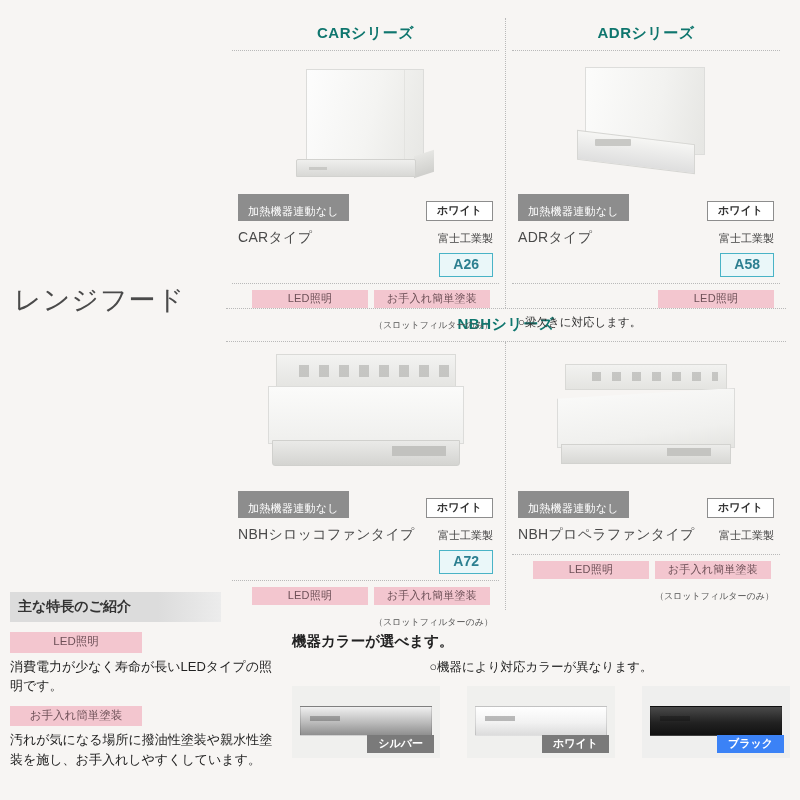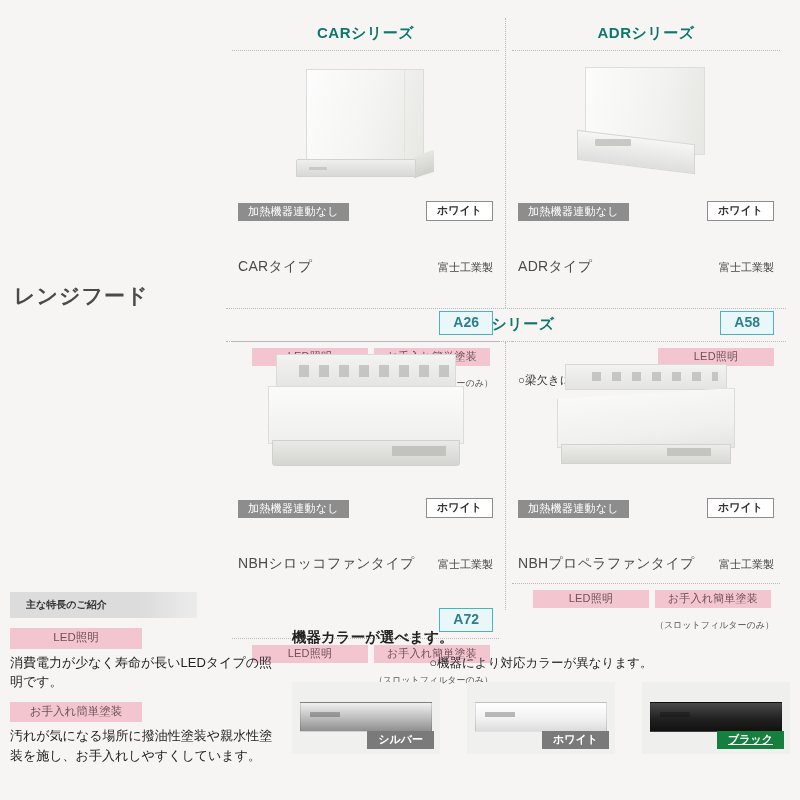--- a/index.html
+++ b/index.html
@@ -10,24 +10,24 @@
     font-family: "Liberation Sans", sans-serif;
     color: #333;
     overflow: hidden;
     position: relative;
   }
 
   
   .page-title {
     position: absolute;
     left: 14px; top: 282px;
-    font-size: 21px;
+    font-size: 27px;
     letter-spacing: 1px;
     color: #4a4a4a;
-    font-weight: bold;
+    font-weight: normal;
   }
 
   
   .grid {
     position: absolute;
     left: 226px; top: 18px;
     width: 560px;
   }
   .row {
     display: flex;
@@ -195,41 +195,40 @@
     display: flex;
     align-items: flex-end;
     justify-content: space-between;
     padding: 0 6px;
     height: 20px;
   }
   .gray-tag {
     background: #8d8d8d;
     color: #fff;
     font-size: 11px;
-    padding: 3px 10px 4px;
+    padding: 12px 10px 4px;
     line-height: 1;
     letter-spacing: .3px;
   }
   .color-box {
     border: 1px solid #8d8d8d;
     background: #fff;
     color: #333;
     font-size: 11px;
     font-weight: bold;
     padding: 3px 10px 4px;
     line-height: 1;
   }
 
   .name-row {
     display: flex;
     align-items: center;
     justify-content: space-between;
     padding: 4px 6px 0;
     min-height: 30px;
-    margin-top: 29px;
   }
   .type-name {
     font-size: 14px;
     color: #4a4a4a;
     letter-spacing: .3px;
   }
   .maker {
     font-size: 11px;
     color: #444;
   }
@@ -279,24 +278,24 @@
 
   
   .feature-section {
     position: absolute;
     left: 10px; top: 592px;
     width: 780px;
   }
   .sec-title {
     display: inline-block;
     background: linear-gradient(90deg,#dcdcdc 0%, #dcdcdc 70%, #ececec 100%);
-    font-size: 10px;
+    font-size: 14px;
     font-weight: bold;
     color: #333;
-    padding: 6px 90px 6px 16px;
+    padding: 6px 90px 6px 8px;
   }
   .feature-body {
     display: flex;
     margin-top: 10px;
   }
   .col-left { width: 292px; padding-right: 10px; }
   .col-right { flex: 1; }
 
   .f-tag {
     background: #f3c6cf;
@@ -349,21 +348,21 @@
   }
   .color-card .label {
     position: absolute; right: 6px; bottom: 5px;
     background: #7a7a7a;
     color: #fff;
     font-size: 11px;
     font-weight: bold;
     padding: 3px 11px 4px;
     line-height: 1;
   }
-  .cc-black .label { background: #15803d; text-decoration: underline; }
+  .cc-black .label { background: #3b82f6; }
 </style>
 </head>
 <body>
 
 <div class="page-title">レンジフード</div>
 
 <div class="grid">
 
   <div class="row top">
 

